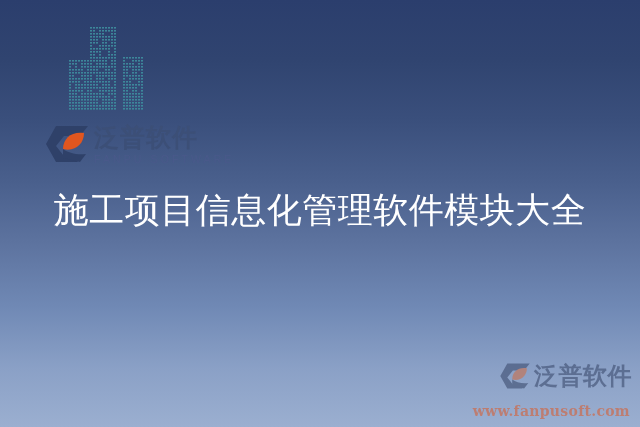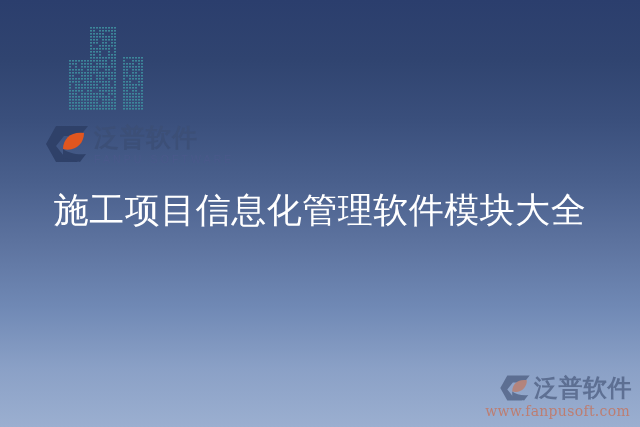--- a/index.html
+++ b/index.html
@@ -114,25 +114,25 @@
     line-height: 26px;
     color: #3f4f72;
     letter-spacing: 0.5px;
     margin-left: 2px;
     white-space: nowrap;
   }
   #wm-url {
     font-family: "DejaVu Serif", "Liberation Serif", serif;
     font-size: 14px;
     line-height: 16px;
-    font-weight: normal;
+    font-weight: bold;
     color: #d4623a;
     letter-spacing: 0.3px;
     white-space: nowrap;
-    margin-top: 1px;
+    margin-top: 13px;
     margin-right: 2px;
   }
 </style>
 </head>
 <body>
 
 <div id="stage">
 
   <div id="skyline">
     <svg width="100" height="100" viewBox="0 0 100 100" xmlns="http://www.w3.org/2000/svg">

